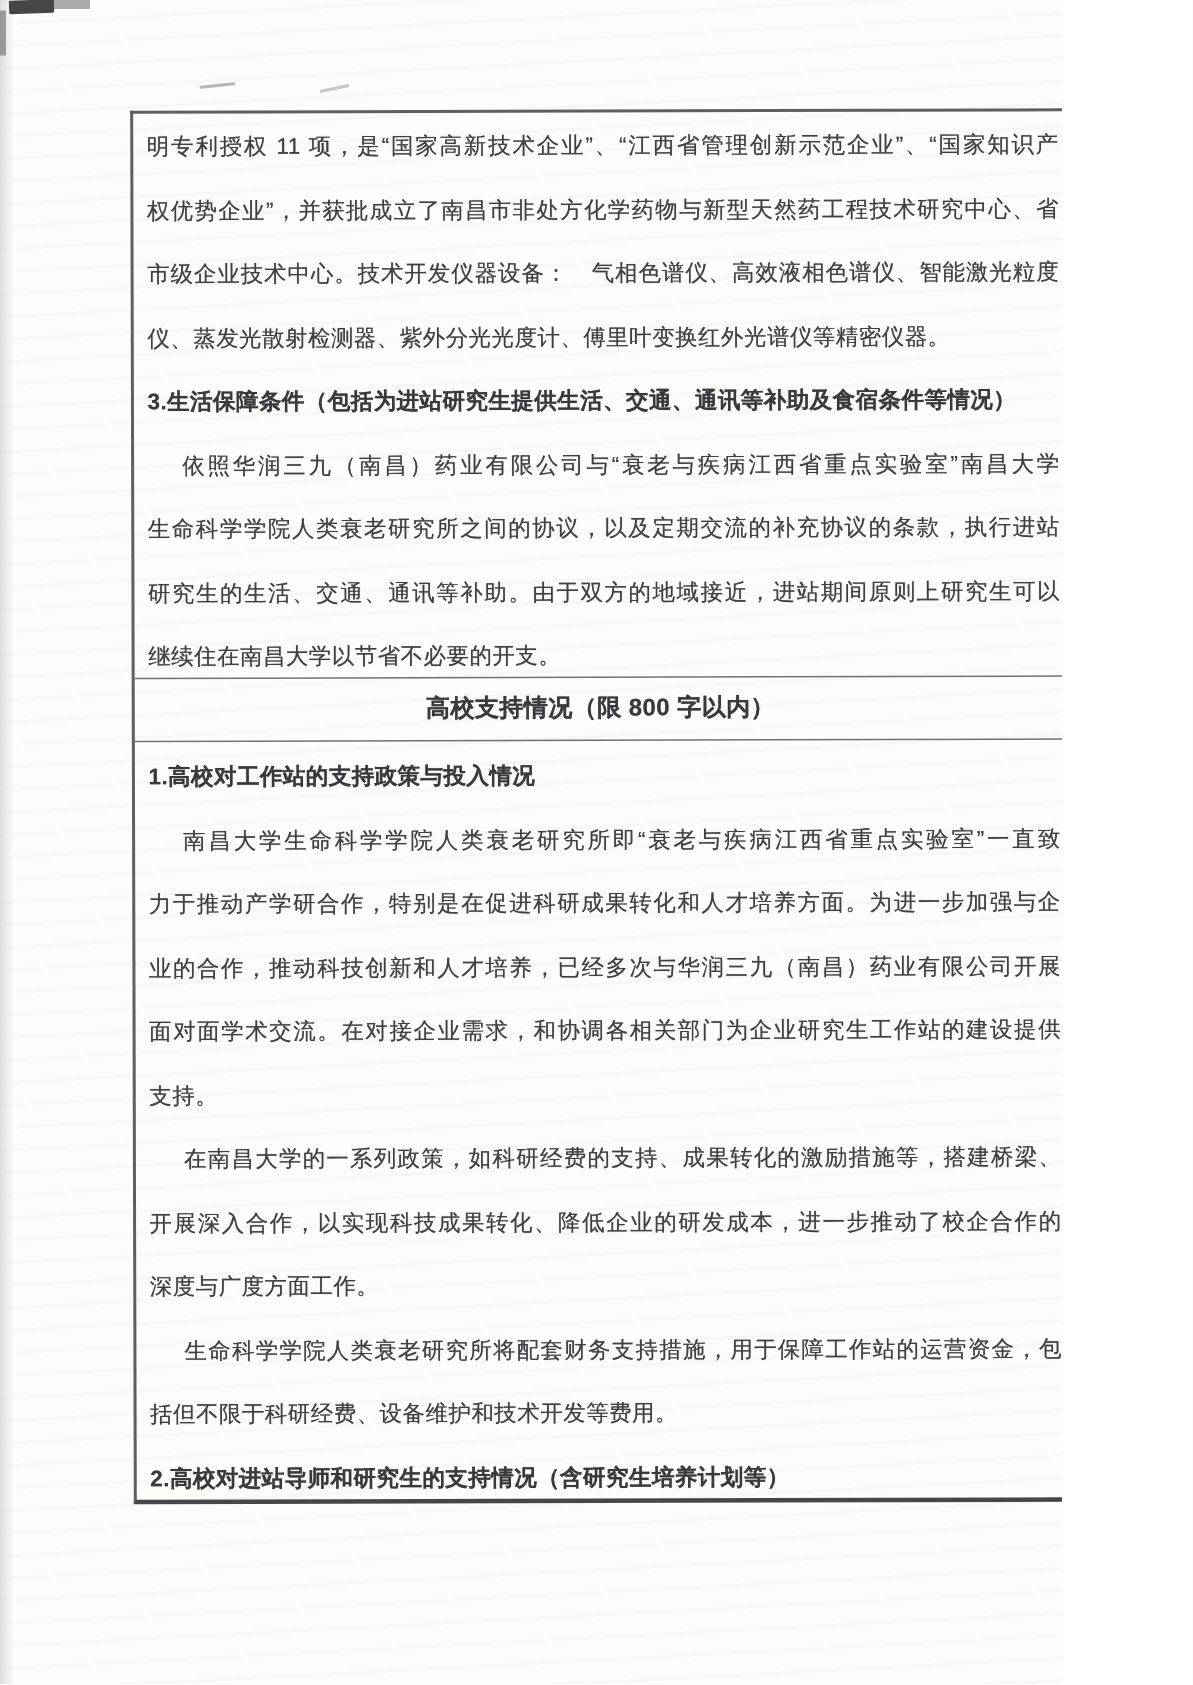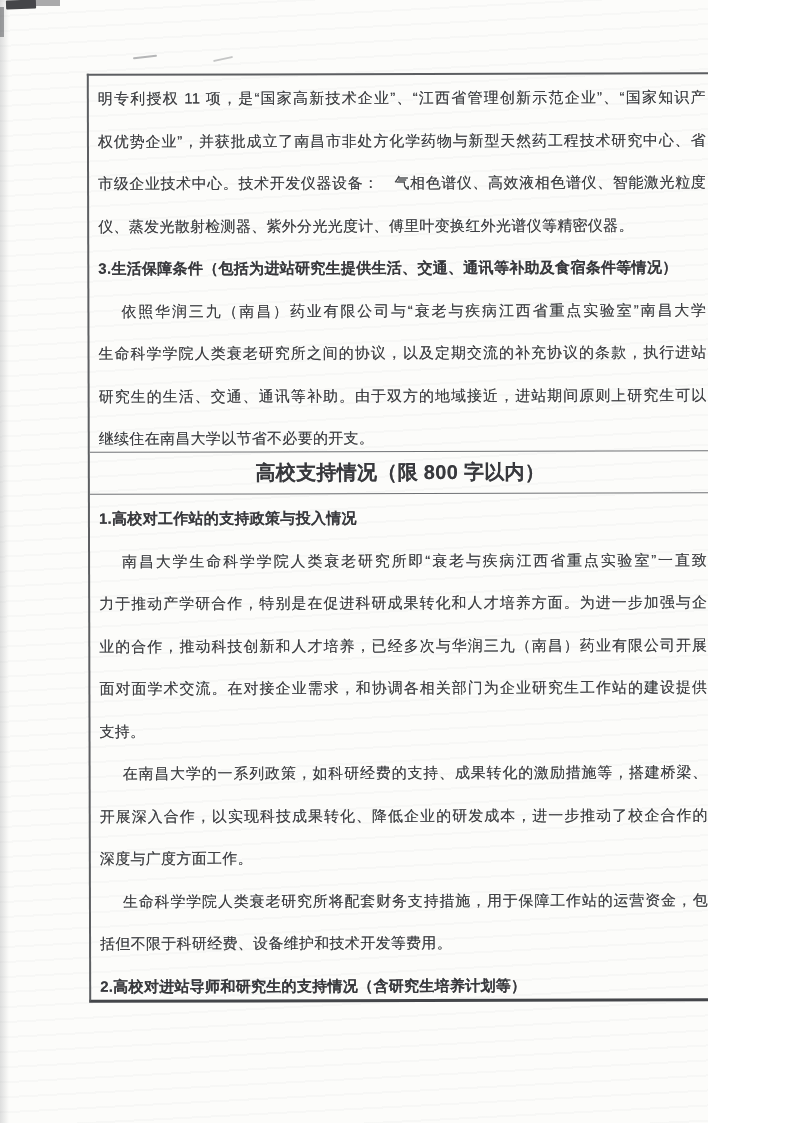--- a/index.html
+++ b/index.html
@@ -79,21 +79,21 @@
     font-size:15px;
     line-height:42.5px;
     color:#3f4044;
     letter-spacing:0.3px;
     text-shadow:0 0 0.5px rgba(63,64,68,0.65);
   }
   .j{ text-align:justify; text-align-last:justify; }
   .ind{ text-indent:23px; }
   .b{ font-weight:bold; color:#38393d; }
   .title-ln{
-    font-size:20px;font-weight:bold;color:#38393d;
+    font-size:16px;font-weight:bold;color:#38393d;
     letter-spacing:0.3px;
     text-shadow:0 0 0.5px rgba(56,57,61,0.65);
     text-align:center;
   }
 </style>
 </head>
 <body>
 
 <div class="page">
 

